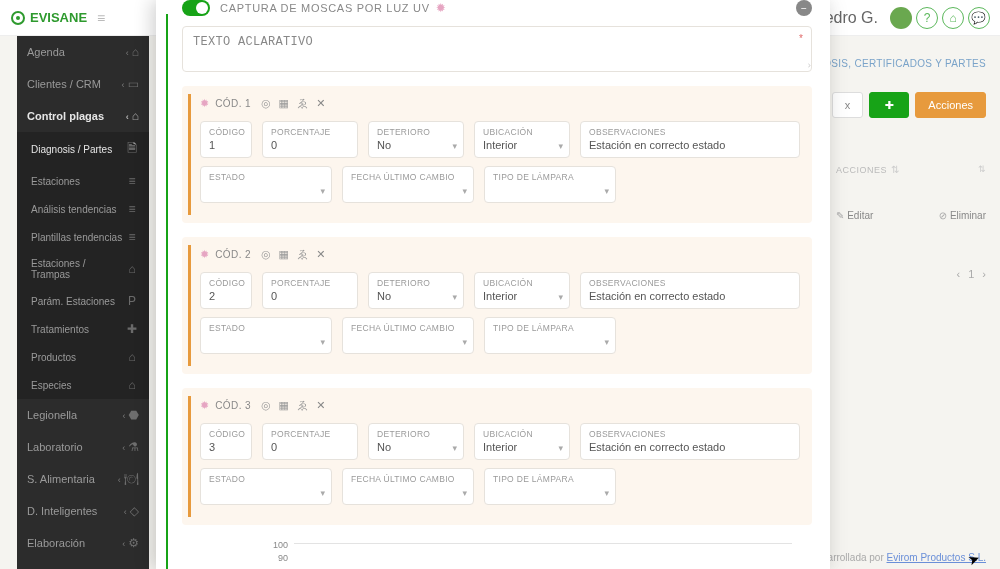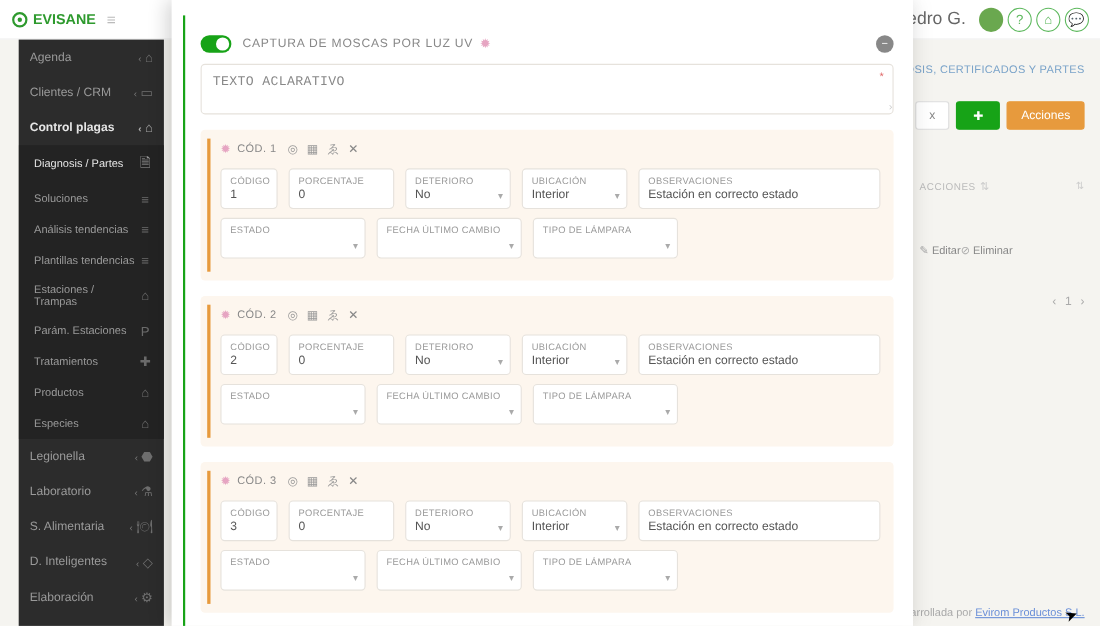--- a/index.html
+++ b/index.html
@@ -48,35 +48,35 @@
 
   
   .pagebg { position:absolute; top:36px; left:140px; right:0; bottom:0; background:#f5f4f0; z-index:1; }
   .pagebg .breadcrumb { position:absolute; top:22px; right:14px; color:#7aa3c9; font-size:10px; letter-spacing:.3px; }
   .pagebg .toolbarpill { position:absolute; top:56px; right:14px; display:flex; gap:6px; }
   .pagebg .pill { border:1px solid #ddd; background:#fff; border-radius:3px; height:26px; display:flex; align-items:center; justify-content:center; padding:0 12px; color:#888;}
   .pagebg .pill.green { background:#17a317; border-color:#17a317; color:#fff; width:40px;}
   .pagebg .pill.orange { background:var(--brand-orange); border-color:var(--brand-orange); color:#fff;}
   .pagebg .tablehead { position:absolute; top:128px; right:14px; width:150px; display:flex; justify-content:space-between; color:#bbb; font-size:9px; letter-spacing:.5px;}
   .pagebg .tablehead .sort::after{content:"⇅"; font-size:10px; color:#ccc; margin-left:4px;}
-  .pagebg .tablerow { position:absolute; top:186px; right:14px; width:150px; display:flex; justify-content:flex-start; color:#888; font-size:10px;}
+  .pagebg .tablerow { position:absolute; top:174px; right:14px; width:150px; display:flex; justify-content:space-between; color:#888; font-size:10px;}
   .pagebg .edit::before{content:"✎ "; color:#aaa;}
   .pagebg .del::before{content:"⊘ "; color:#aaa;}
   .pagebg .pager { position:absolute; top:232px; right:14px; display:flex; gap:8px; color:#aaa; font-size:11px; align-items:center;}
   .pagebg .footer { position:absolute; bottom:6px; right:14px; color:#aaa; font-size:10px;}
   .pagebg .footer .link{ color:#6a8fd8; text-decoration:underline;}
   .pagebg .cursor { position:absolute; bottom:2px; right:20px; font-size:14px; color:#000; transform:rotate(-20deg);}
 
   
   .panel {
     position:absolute; top:0; left:156px; width:674px; bottom:0;
     background:#fff; box-shadow:-6px 0 16px rgba(0,0,0,.15), 6px 0 16px rgba(0,0,0,.05);
     z-index:10; display:flex; flex-direction:column; overflow:hidden;
   }
-  .panel-inner { padding:32px 18px; overflow:auto; position:relative; height:100%;}
+  .panel-inner { padding:0 18px; overflow:auto; position:relative; height:100%;}
   .greenbar { position:absolute; left:10px; top:14px; bottom:0; width:2px; background:var(--ok);}
   .panel-head { display:flex; align-items:center; margin-left:8px; margin-bottom:10px;}
   .toggle { width:28px; height:16px; border-radius:16px; background:var(--ok); position:relative; margin-right:10px;}
   .toggle::after{ content:""; position:absolute; right:2px; top:2px; width:12px; height:12px; background:#fff; border-radius:50%;}
   .panel-title { letter-spacing:.7px; color:#888; font-size:11px;}
   .panel-title-icon { color:#e6a5c2; margin-left:6px; font-size:12px;}
   .panel-close { margin-left:auto; color:#888; width:16px; height:16px; border-radius:50%; background:#888; color:#fff; display:flex; align-items:center; justify-content:center; font-size:10px; }
   .textarea-wrap { border:1px solid var(--border); border-radius:4px; padding:8px 10px; margin-left:8px; margin-bottom:14px; height:46px; position:relative; background:#fff;}
   .textarea-wrap .label { color:#888; font-size:12px; letter-spacing:.3px;font-family:Liberation Mono, monospace;}
   .textarea-wrap .star { position:absolute; top:6px; right:8px; color:var(--danger); font-size:10px;}
@@ -135,21 +135,21 @@
   <div class="section-title hl">
     <span>Control plagas</span>
     <span><span class="chev">‹</span> <span class="icon">⌂</span></span>
   </div>
   <div class="subgroup">
     <div class="subitem hl">
         <span>Diagnosis / Partes</span>
         <span class="icon">🗎</span>
       </div>
     <div class="subitem">
-        <span>Soluciones</span>
+        <span>Estaciones</span>
         <span class="icon">≡</span>
       </div>
     <div class="subitem">
         <span>Análisis tendencias</span>
         <span class="icon">≡</span>
       </div>
     <div class="subitem">
         <span>Plantillas tendencias</span>
         <span class="icon">≡</span>
       </div>

